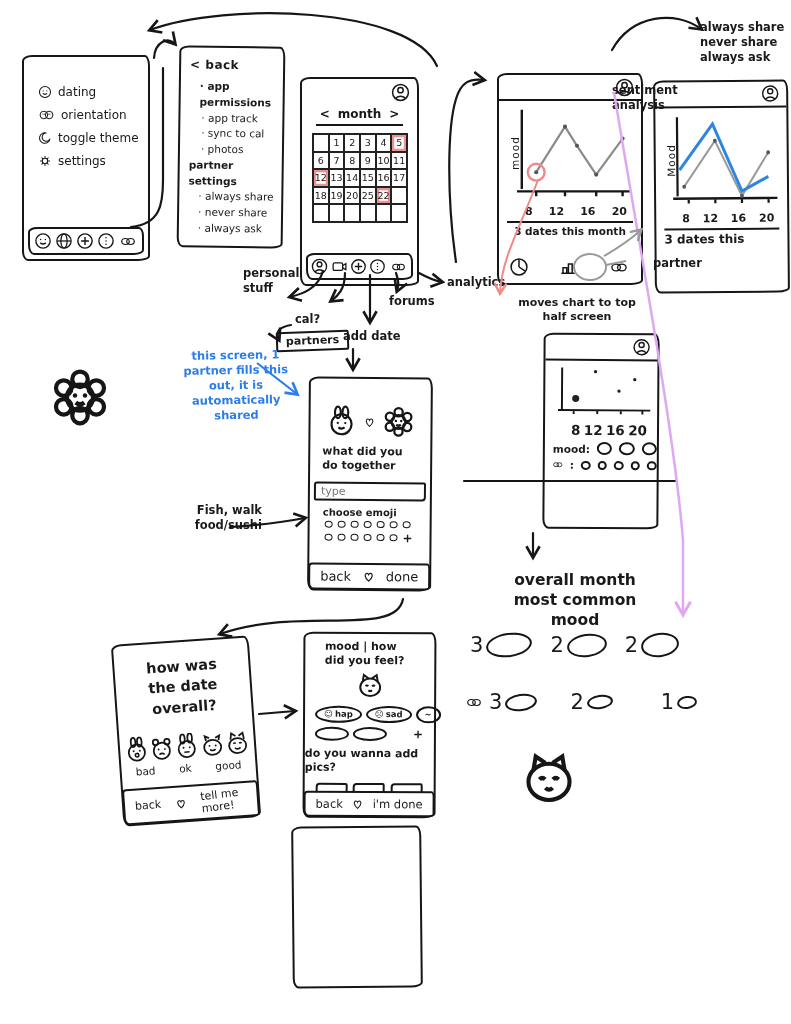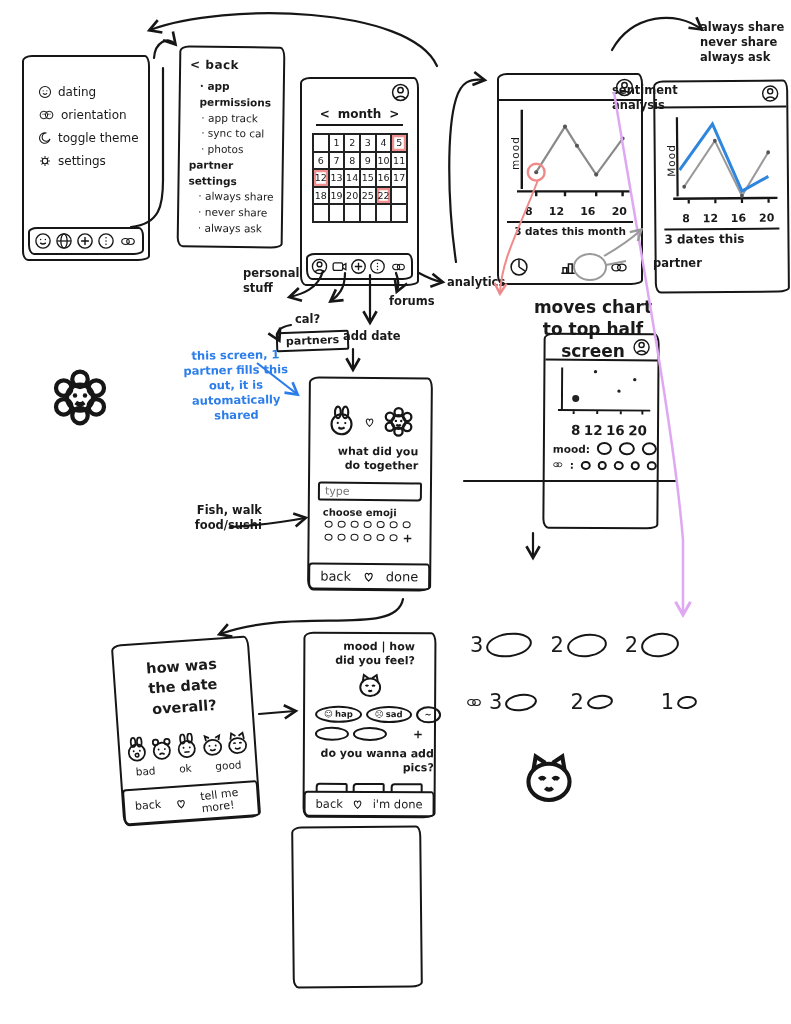--- a/index.html
+++ b/index.html
@@ -71,23 +71,23 @@
   }
   .an-icons { position:absolute; left:10px; right:10px; bottom:6px;
     display:flex; justify-content:space-between; align-items:center; }
   
   .mrow { display:flex; align-items:center; gap:7px; padding:4px 0 0 8px; font-size:10.5px; font-weight:600;}
   .oval { display:inline-block; border:2px solid #161616; border-radius:50%; }
   .ov-m { width:27px; height:13px; }
   .ov-s { width:14px; height:9px; }
   
   .doodle-row { display:flex; justify-content:center; align-items:center; gap:6px; margin-top:26px; }
-  .q { text-align:right; font-size:11px; font-weight:600; line-height:1.3; margin-top:6px; }
+  .q { text-align:left; font-size:11px; font-weight:600; line-height:1.3; margin-top:6px; }
   .type-input {
-    display:block; margin:8px auto 0 auto; width:104px; height:19px;
+    display:block; margin:8px auto 0 auto; width:112px; height:19px;
     border:2.2px solid #161616; border-radius:3px 2px 4px 2px; font-size:11px; padding:0 5px;
     font-family:"DejaVu Sans", sans-serif;
   }
   .choose { font-size:10px; font-weight:600; margin:6px 12px 2px 13px; }
   .dotline { display:flex; gap:5px; align-items:center; margin-left:15px; margin-top:3px; }
   .dot { width:8px; height:7px; border:1.8px solid #161616; border-radius:50%; }
   .plus-sm { font-size:12px; font-weight:700; }
   
   .rq { font-size:14.5px; font-weight:600; text-align:center; line-height:1.4; margin-top:14px; }
   .faces { display:flex; justify-content:space-around; padding:0 4px; margin-top:16px; }
@@ -585,27 +585,28 @@
     <div>never share</div>
     <div>always ask</div>
   </div>
   <div class="ann b" style="left:612px;top:83px;width:54px;">sentiment analysis</div>
   <div class="ann b" style="left:243px;top:266px;width:58px;">personal stuff</div>
   <div class="ann b" style="left:295px;top:312px;">cal?</div>
   <div class="partners-box" style="left:276px;top:331px;">partners</div>
   <div class="ann b" style="left:343px;top:329px;">add date</div>
   <div class="ann b" style="left:389px;top:294px;">forums</div>
   <div class="ann b" style="left:447px;top:275px;">analytics</div>
-  <div class="ann b" style="left:528px;top:296px;width:130px;font-size:17px;text-align:center;">moves chart to top half screen</div>
+  <div class="ann b" style="left:512px;top:296px;width:130px;font-size:11px;text-align:center;">moves chart to top half screen</div>
   <div class="ann blue-note" style="left:178px;top:348px;text-align:center;">this screen, 1 partner fills this out, it is automatically shared</div>
   <div class="ann b" style="left:170px;top:503px;width:92px;text-align:right;">
     <div>Fish, walk</div>
     <div style="text-align:right;">food/sushi</div>
   </div>
   <div class="ann b" style="left:629px;top:256px;margin-left:24px;">partner</div>
+  <div class="ann overall-title" style="left:495px;top:570px;">overall month most common mood</div>
 
   <div class="tally-row" style="left:470px;top:633px;">
     <span class="tally-num">3</span>
     <span class="t-oval" style="width:46px;height:24px;"></span>
     <span class="sp"></span>
     <span class="tally-num">2</span>
     <span class="t-oval" style="width:40px;height:23px;"></span>
     <span class="sp"></span>
     <span class="tally-num">2</span>
     <span class="t-oval" style="width:38px;height:24px;"></span>

